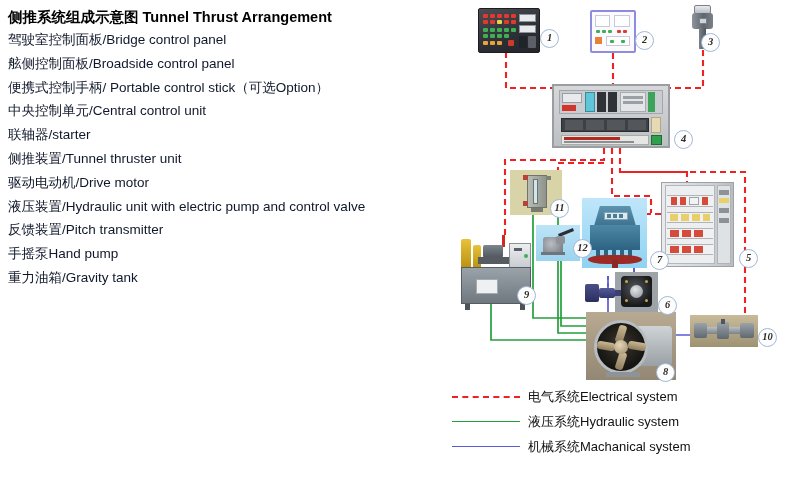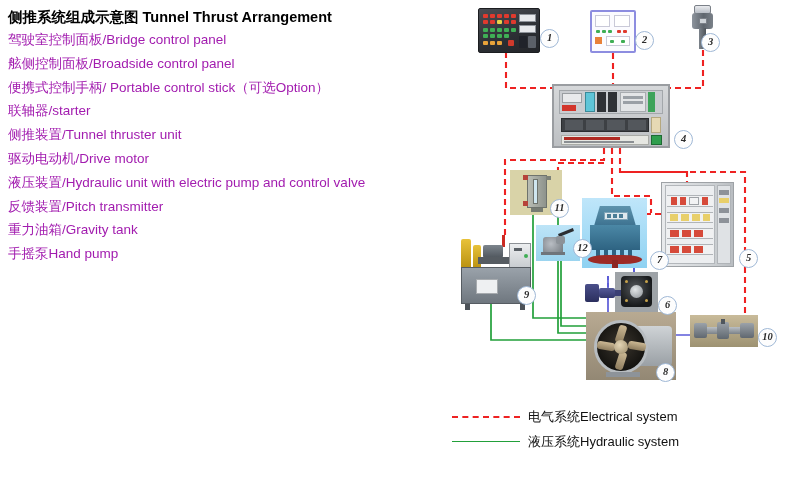--- a/index.html
+++ b/index.html
@@ -26,21 +26,21 @@
     font-weight: bold;
     line-height: 22px;
     padding-left: 2px;
     color: #000;
     white-space: nowrap;
   }
   .legend-line {
     font-size: 13.5px;
     line-height: 23.8px;
     padding-left: 2px;
-    color: #a21caf;
+    color: #0f172a;
     white-space: nowrap;
   }
 
   
   #diagram {
     position: absolute;
     left: 458px; top: 0;
     width: 330px; height: 490px;
   }
   #wire-layer {
@@ -73,21 +73,21 @@
     display: flex;
     align-items: center;
     justify-content: center;
     line-height: 1;
     z-index: 40;
   }
 
   
   #key {
     position: absolute;
-    left: 452px; top: 404px;
+    left: 452px; top: 384px;
     width: 336px;
   }
   .key-row {
     display: flex;
     align-items: center;
     height: 25px;
   }
   .key-swatch {
     width: 68px; height: 0;
     margin-right: 8px;
@@ -181,27 +181,28 @@
   .pt-block { background:linear-gradient(180deg,#9ba2a9,#606870); border-radius:2px; }
 </style>
 </head>
 <body>
 
 <div id="text-column">
   <div id="diagram-title">侧推系统组成示意图 Tunnel Thrust Arrangement</div>
   <div class="legend-line">驾驶室控制面板/Bridge control panel</div>
   <div class="legend-line">舷侧控制面板/Broadside control panel</div>
   <div class="legend-line">便携式控制手柄/ Portable control stick（可选Option）</div>
+  <div class="legend-line">中央控制单元/Central control unit</div>
   <div class="legend-line">联轴器/starter</div>
   <div class="legend-line">侧推装置/Tunnel thruster unit</div>
   <div class="legend-line">驱动电动机/Drive motor</div>
   <div class="legend-line">液压装置/Hydraulic unit with electric pump and control valve</div>
   <div class="legend-line">反馈装置/Pitch transmitter</div>
+  <div class="legend-line">手摇泵Hand pump</div>
   <div class="legend-line">重力油箱/Gravity tank</div>
-  <div class="legend-line">手摇泵Hand pump</div>
 </div>
 
 <div id="diagram">
 
   <svg id="wire-layer" viewBox="0 0 330 490">
     <g fill="none" stroke-linecap="butt">
 
       <path d="M48,52 L48,88 L152,88 L152,103" stroke="#ee2222" stroke-width="2.1" stroke-dasharray="6,4"></path>
 
       <path d="M155,53 L155,103" stroke="#ee2222" stroke-width="2.1" stroke-dasharray="6,4"></path>
@@ -443,13 +444,17 @@
 
 <div id="key">
   <div class="key-row">
     <div class="key-swatch dashed"></div>
     <div class="key-label">电气系统Electrical system</div>
   </div>
   <div class="key-row">
     <div class="key-swatch solid-green"></div>
     <div class="key-label">液压系统Hydraulic system</div>
   </div>
+  <div class="key-row">
+    <div class="key-swatch solid-blue"></div>
+    <div class="key-label">机械系统Machanical system</div>
+  </div>
 </div>
 
 </body></html>

